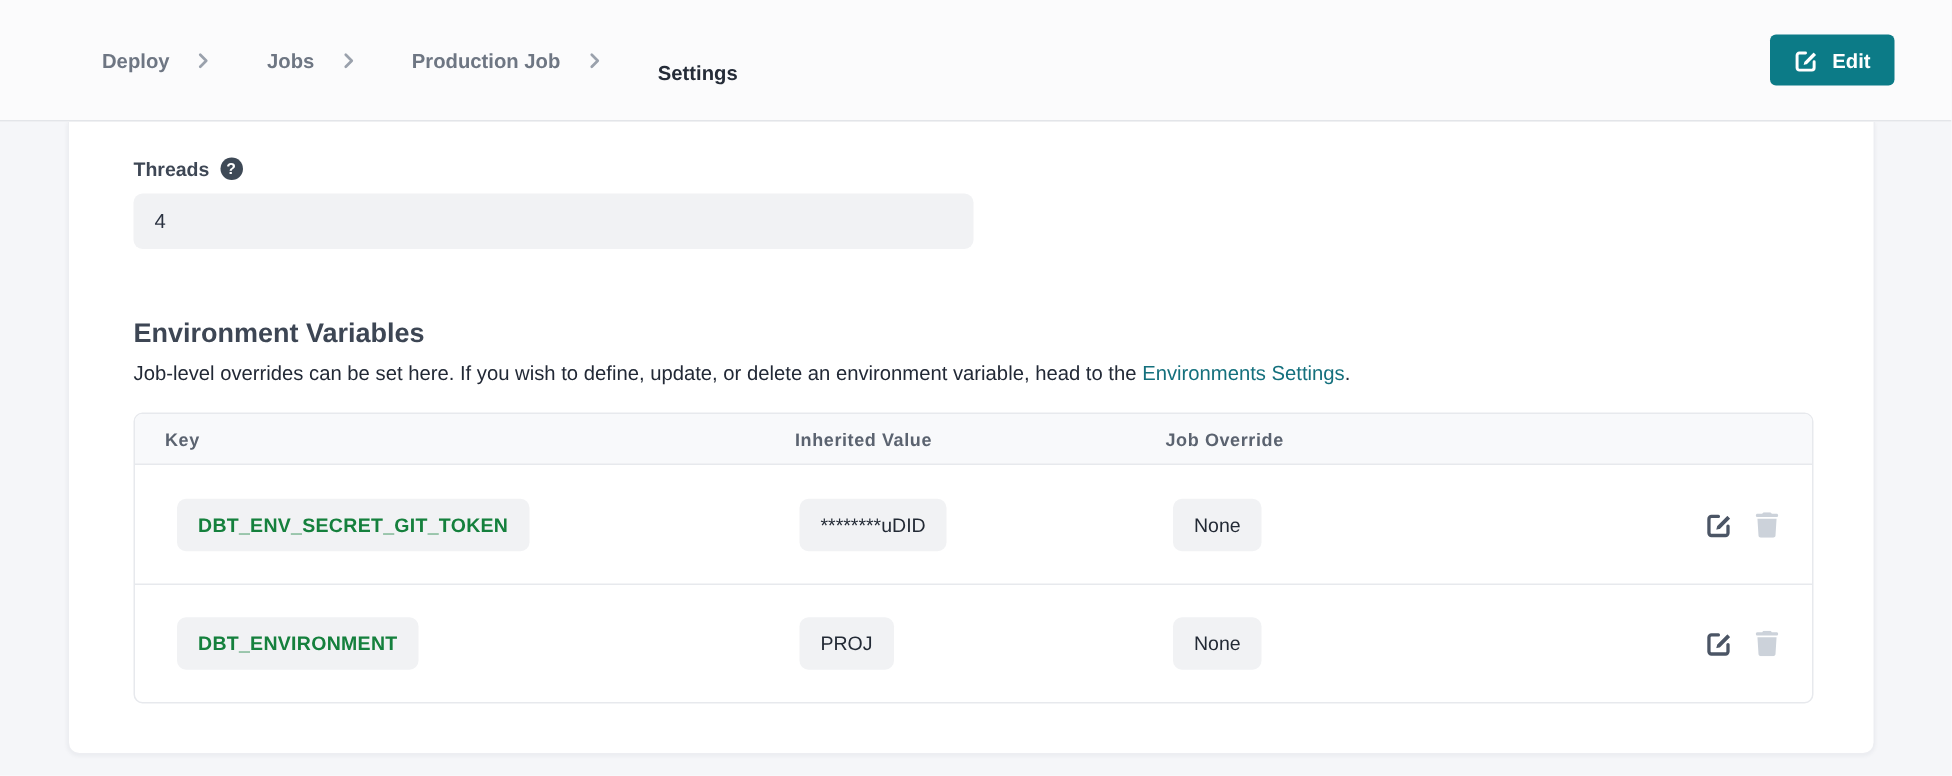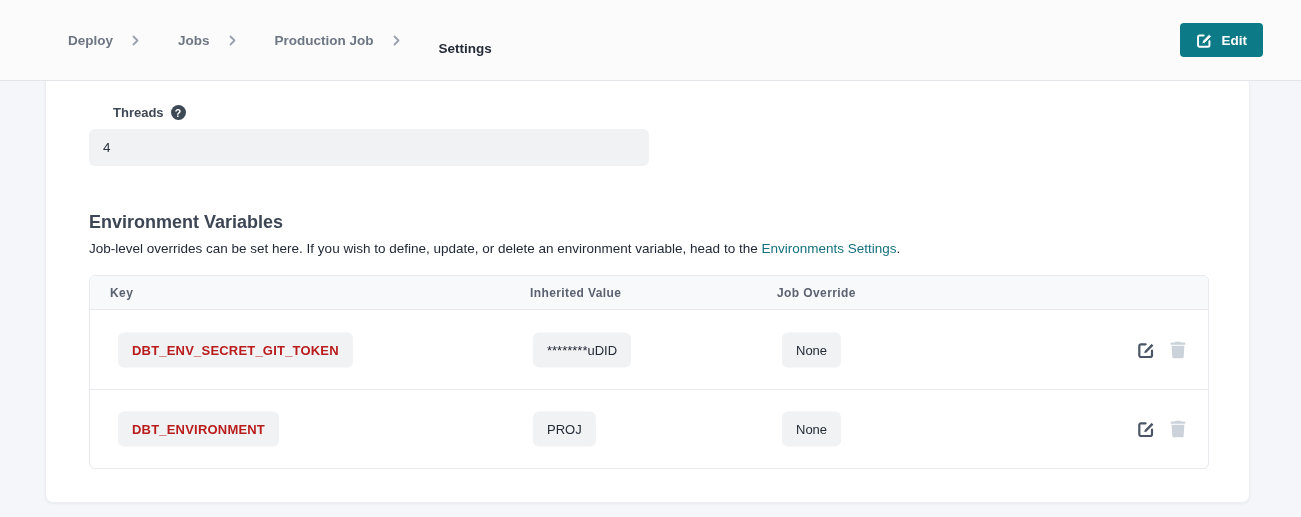--- a/index.html
+++ b/index.html
@@ -46,21 +46,21 @@
     background: #ffffff;
     border: 1px solid #edeef2; border-top: none;
     border-radius: 0 0 8px 8px;
     box-shadow: 0 1px 3px rgba(20,30,50,0.05);
     z-index: 2;
   }
 
   .threads-label {
     position: absolute; left: 43px; top: 24px;
     display: flex; align-items: flex-end; gap: 7px;
-    font-size: 13px; font-weight: bold; color: #3e4755; margin-left: 24px;
+    font-size: 13px; font-weight: bold; color: #3e4755;
   }
   .help-icon {
     width: 15px; height: 15px; border-radius: 50%;
     background: #3e4956; color: #ffffff;
     font-size: 10.5px; font-weight: bold;
     display: inline-flex; align-items: center; justify-content: center;
     cursor: pointer;
   }
   .threads-input {
     position: absolute; left: 43px; top: 48px;
@@ -106,21 +106,21 @@
   .trow { position: relative; height: 79px; }
   .trow + .trow { border-top: 1px solid #e7e9ed; }
 
   .pill {
     position: absolute; top: 50%; transform: translateY(-50%);
     background: #f1f2f4; border-radius: 6px;
     padding: 10px 14px;
     font-size: 13px; color: #232a35;
     white-space: nowrap;
   }
-  .pill.key { left: 28px; font-weight: bold; color: #b91c1c; letter-spacing: 0.2px; }
+  .pill.key { left: 28px; font-weight: bold; color: #15803d; letter-spacing: 0.2px; }
   .pill.inherited { left: 443px; }
   .pill.override { left: 692px; }
 
   .row-actions {
     position: absolute; right: 22px; top: 50%; transform: translateY(-50%);
     display: flex; align-items: center; gap: 14px;
   }
   .icon-btn {
     background: none; border: none; padding: 0;
     display: inline-flex; cursor: pointer;

